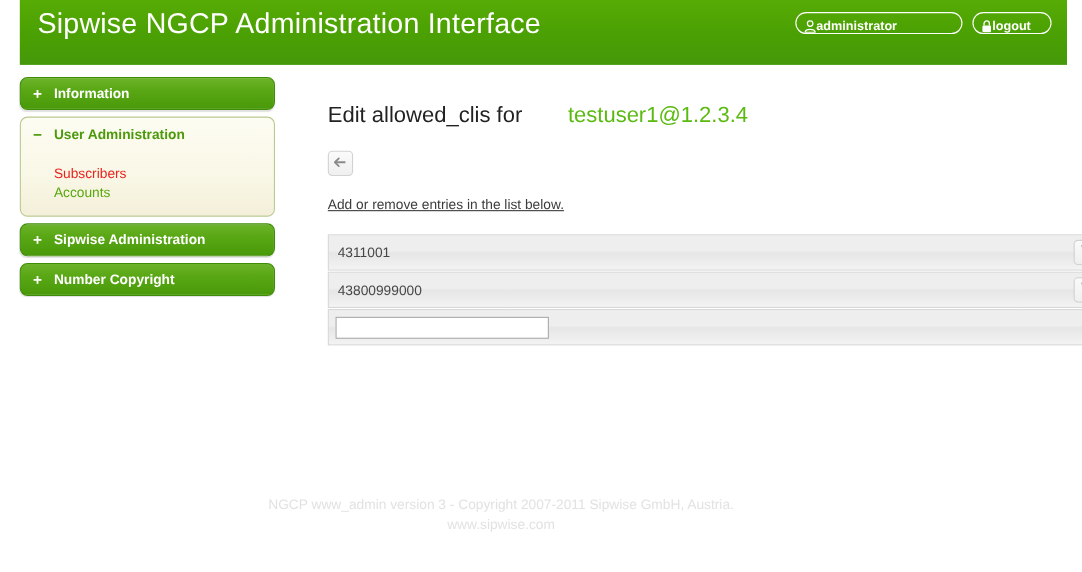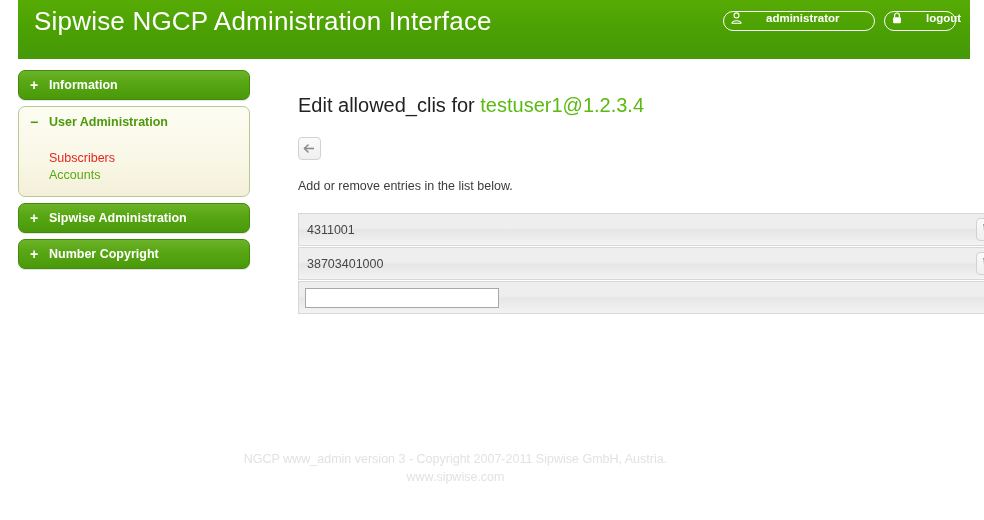--- a/index.html
+++ b/index.html
@@ -38,22 +38,22 @@
   .header-buttons {
     position: absolute;
     right: 14px;
     top: 11px;
     display: flex;
     align-items: center;
     gap: 9px;
   }
   .hdr-btn {
     display: flex;
-    align-items: flex-start;
-    gap: 24px;
+    align-items: flex-end;
+    gap: 0;
     height: 20px;
     padding: 0 0 0 7px;
     border: 1px solid #ffffff;
     border-radius: 11px;
     color: #ffffff;
     font-size: 11.5px;
     font-weight: bold;
     background: transparent;
     white-space: nowrap;
     box-sizing: border-box;
@@ -139,40 +139,41 @@
   }
   .page-title {
     font-size: 20px;
     color: #222222;
     font-weight: normal;
     margin: 0;
     padding: 0;
     line-height: 26px;
     white-space: nowrap;
   }
-  .page-title .subject { color: #5aba10; }
+  .page-title .subject { color: #5aba10; margin-left: 36px; }
 
   .back-btn {
     margin-top: 19px;
     width: 23px;
     height: 23px;
     border: 1px solid #d2d2d2;
     border-radius: 4px;
     background: linear-gradient(to bottom, #fbfbfb 0%, #efefef 100%);
     display: flex;
     align-items: center;
     justify-content: center;
     cursor: pointer;
     box-sizing: border-box;
   }
 
   .hint {
     margin-top: 19px;
     font-size: 12.5px;
     color: #3c3c3c;
+    text-decoration: underline;
   }
 
   
   .entry-list {
     margin-top: 20px;
     width: 739px;
   }
   .entry-row {
     position: relative;
     height: 33px;
@@ -337,21 +338,21 @@
           <span>
             <svg width="13" height="5" viewBox="0 0 13 5" aria-hidden="true">
               <rect x="1" y="1.4" width="11" height="2.4" rx="0.6" fill="#9a9a9a"></rect>
             </svg>
           </span>
         </div>
       </div>
     </div>
 
     <div class="entry-row">
-      <span class="entry-label">38703401000</span>
+      <span class="entry-label">43800999000</span>
       <div class="row-actions">
         <div class="icon-btn">
           <span>
             <svg width="11" height="13" viewBox="0 0 11 13" aria-hidden="true">
               <path d="M1 2.6 H10" stroke="#9a9a9a" stroke-width="1.1"></path>
               <path d="M4 2.4 V1.4 H7 V2.4" stroke="#9a9a9a" stroke-width="1.1" fill="none"></path>
               <path d="M2 3.3 H9 L8.3 11.6 H2.7 Z" stroke="#9a9a9a" stroke-width="1.1" fill="none"></path>
               <path d="M4.3 5 V10" stroke="#9a9a9a" stroke-width="0.9"></path>
               <path d="M6.7 5 V10" stroke="#9a9a9a" stroke-width="0.9"></path>
             </svg>

